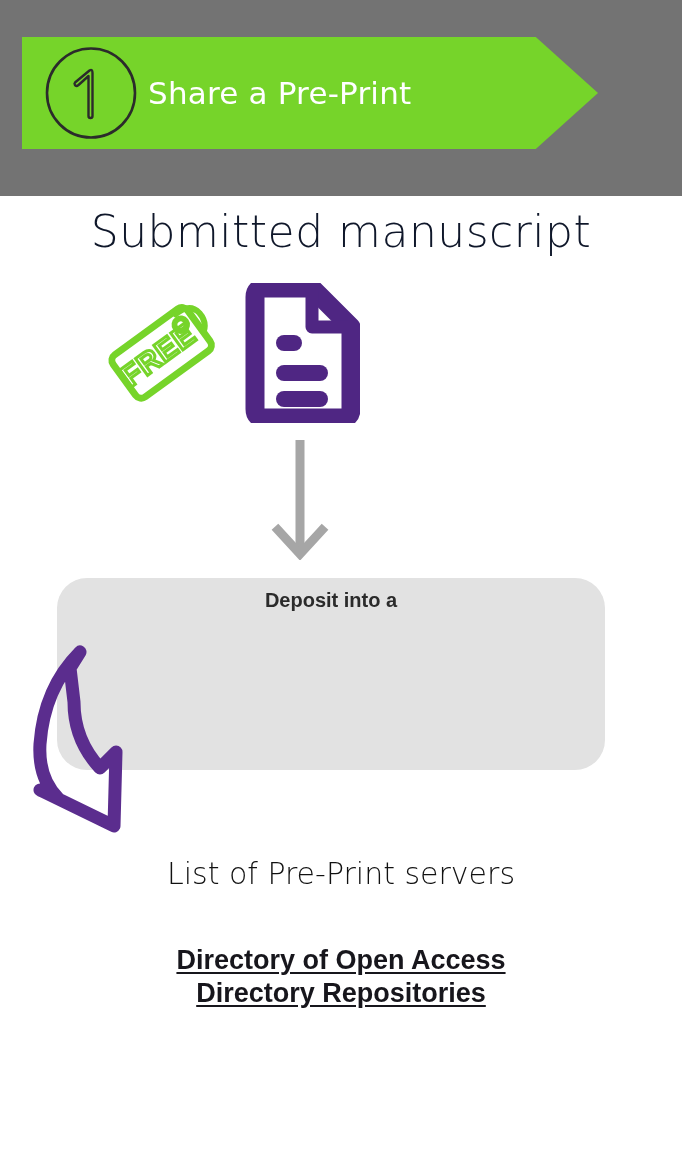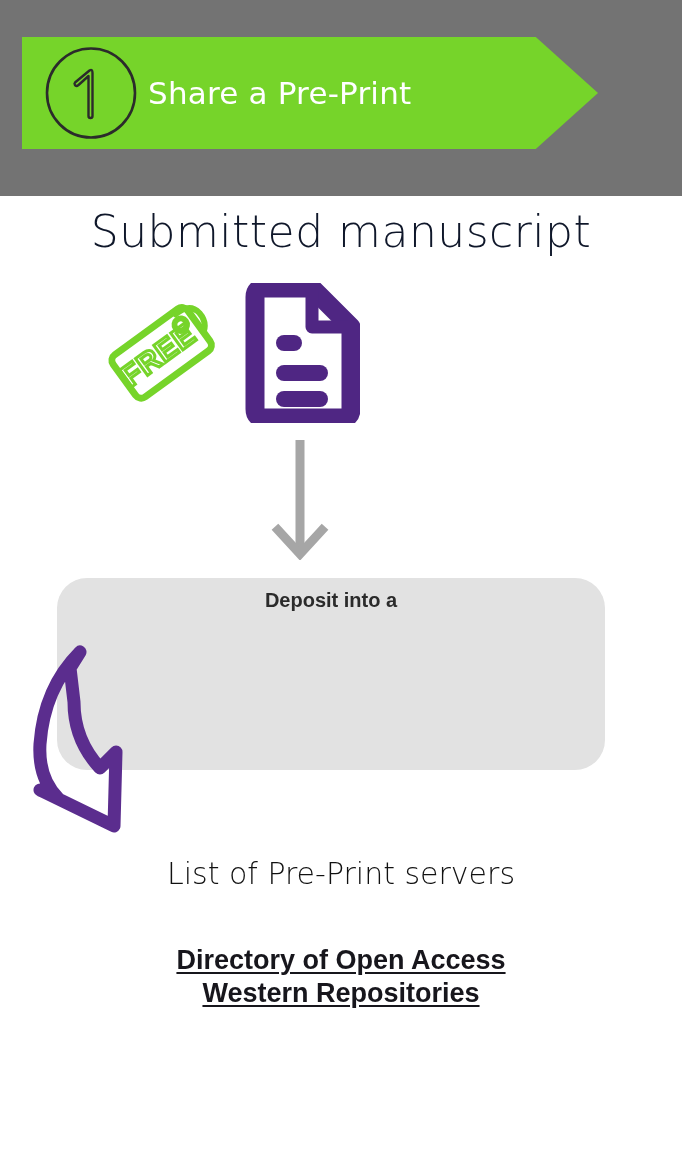--- a/index.html
+++ b/index.html
@@ -242,14 +242,14 @@
              L82 128
              Q56 100 56 62
              L52 28 Z" fill="none" stroke="#5B2D8E" stroke-width="13" stroke-linejoin="round" stroke-linecap="round"></path>
   </svg>
 </div>
 
 <div id="servers-note">List of Pre-Print servers</div>
 
 <div id="directory-link">
   <span class="ln">Directory of Open Access</span>
-  <span class="ln"> Western Repositories</span>
+  <span class="ln"> Directory Repositories</span>
 </div>
 
 </body></html>

